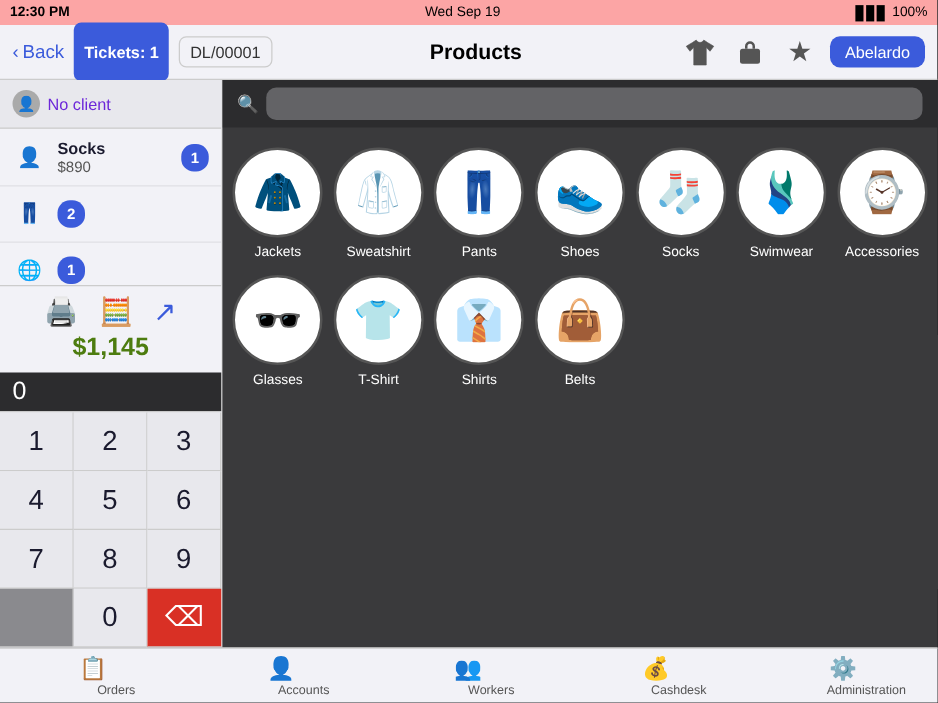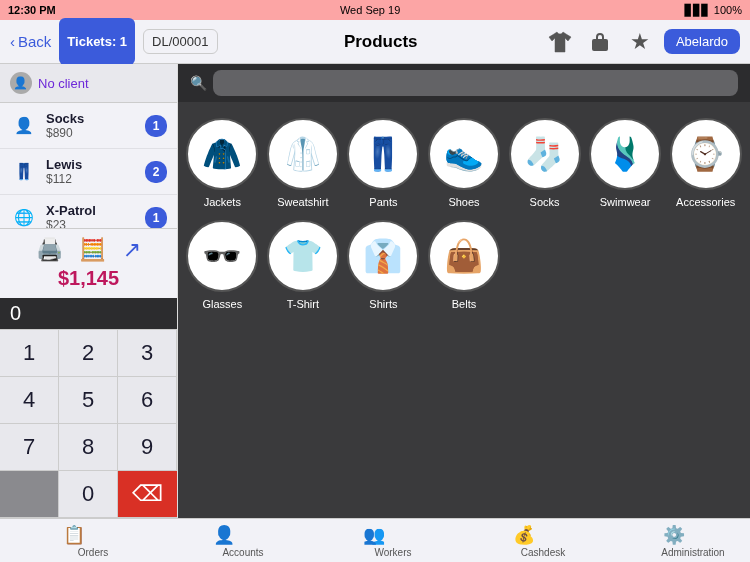--- a/index.html
+++ b/index.html
@@ -33,21 +33,21 @@
     .order-item { display: flex; align-items: center; padding: 8px 10px; border-bottom: 1px solid #e0e0e5; gap: 8px; cursor: pointer; }
     .order-item-icon { width: 28px; height: 28px; flex-shrink: 0; display: flex; align-items: center; justify-content: center; }
     .order-item-info { flex: 1; }
     .order-item-name { font-size: 13px; font-weight: 600; color: #1a1a2e; }
     .order-item-price { font-size: 12px; color: #555; }
     .order-item-qty { background: #3b5bdb; color: white; border-radius: 10px; min-width: 22px; height: 22px; display: flex; align-items: center; justify-content: center; font-size: 12px; font-weight: 700; padding: 0 5px; }
 
     .sidebar-footer { padding: 8px 10px; border-top: 1px solid #ccc; background: #f2f2f7; }
     .sidebar-actions { display: flex; gap: 16px; justify-content: center; margin-bottom: 4px; }
     .sidebar-action-btn { background: none; border: none; cursor: pointer; color: #3b5bdb; font-size: 22px; }
-    .sidebar-total { text-align: center; font-size: 20px; font-weight: 700; color: #be185d; }
+    .sidebar-total { text-align: center; font-size: 20px; font-weight: 700; color: #4d7c0f; }
 
     
     .numpad { background: #f2f2f7; flex-shrink: 0; }
     .numpad-display { background: #2c2c2e; color: white; font-size: 20px; padding: 4px 10px; min-height: 28px; display: flex; align-items: center; }
     .numpad-grid { display: grid; grid-template-columns: repeat(3, 1fr); border-top: 1px solid #ccc; }
     .numpad-btn { border: none; border-right: 1px solid #ccc; border-bottom: 1px solid #ccc; background: #e8e8ed; font-size: 22px; font-weight: 500; padding: 10px 0; cursor: pointer; text-align: center; color: #1a1a2e; }
     .numpad-btn:last-child { border-right: none; }
     .numpad-btn.del-btn { background: #d93025; color: white; }
     .numpad-btn.action-btn { background: #8a8a8e; color: white; }
 
@@ -123,32 +123,24 @@
     <div class="order-item">
     <div class="order-item-icon">👤</div>
     <div class="order-item-info">
       <div class="order-item-name">Socks</div>
       <div class="order-item-price">$890</div>
     </div>
     <div class="order-item-qty">1</div>
   </div>
         <div class="order-item">
     <div class="order-item-icon">👖</div>
-    <div class="order-item-info">
-      <div class="order-item-name">Lewis</div>
-      <div class="order-item-price">$112</div>
-    </div>
     <div class="order-item-qty">2</div>
   </div>
         <div class="order-item">
     <div class="order-item-icon">🌐</div>
-    <div class="order-item-info">
-      <div class="order-item-name">X-Patrol</div>
-      <div class="order-item-price">$23</div>
-    </div>
     <div class="order-item-qty">1</div>
   </div>
       </div>
 
     <div class="sidebar-footer">
       <div class="sidebar-actions">
         <button class="sidebar-action-btn">
           <span>🖨️</span>
         </button>
         <button class="sidebar-action-btn">

